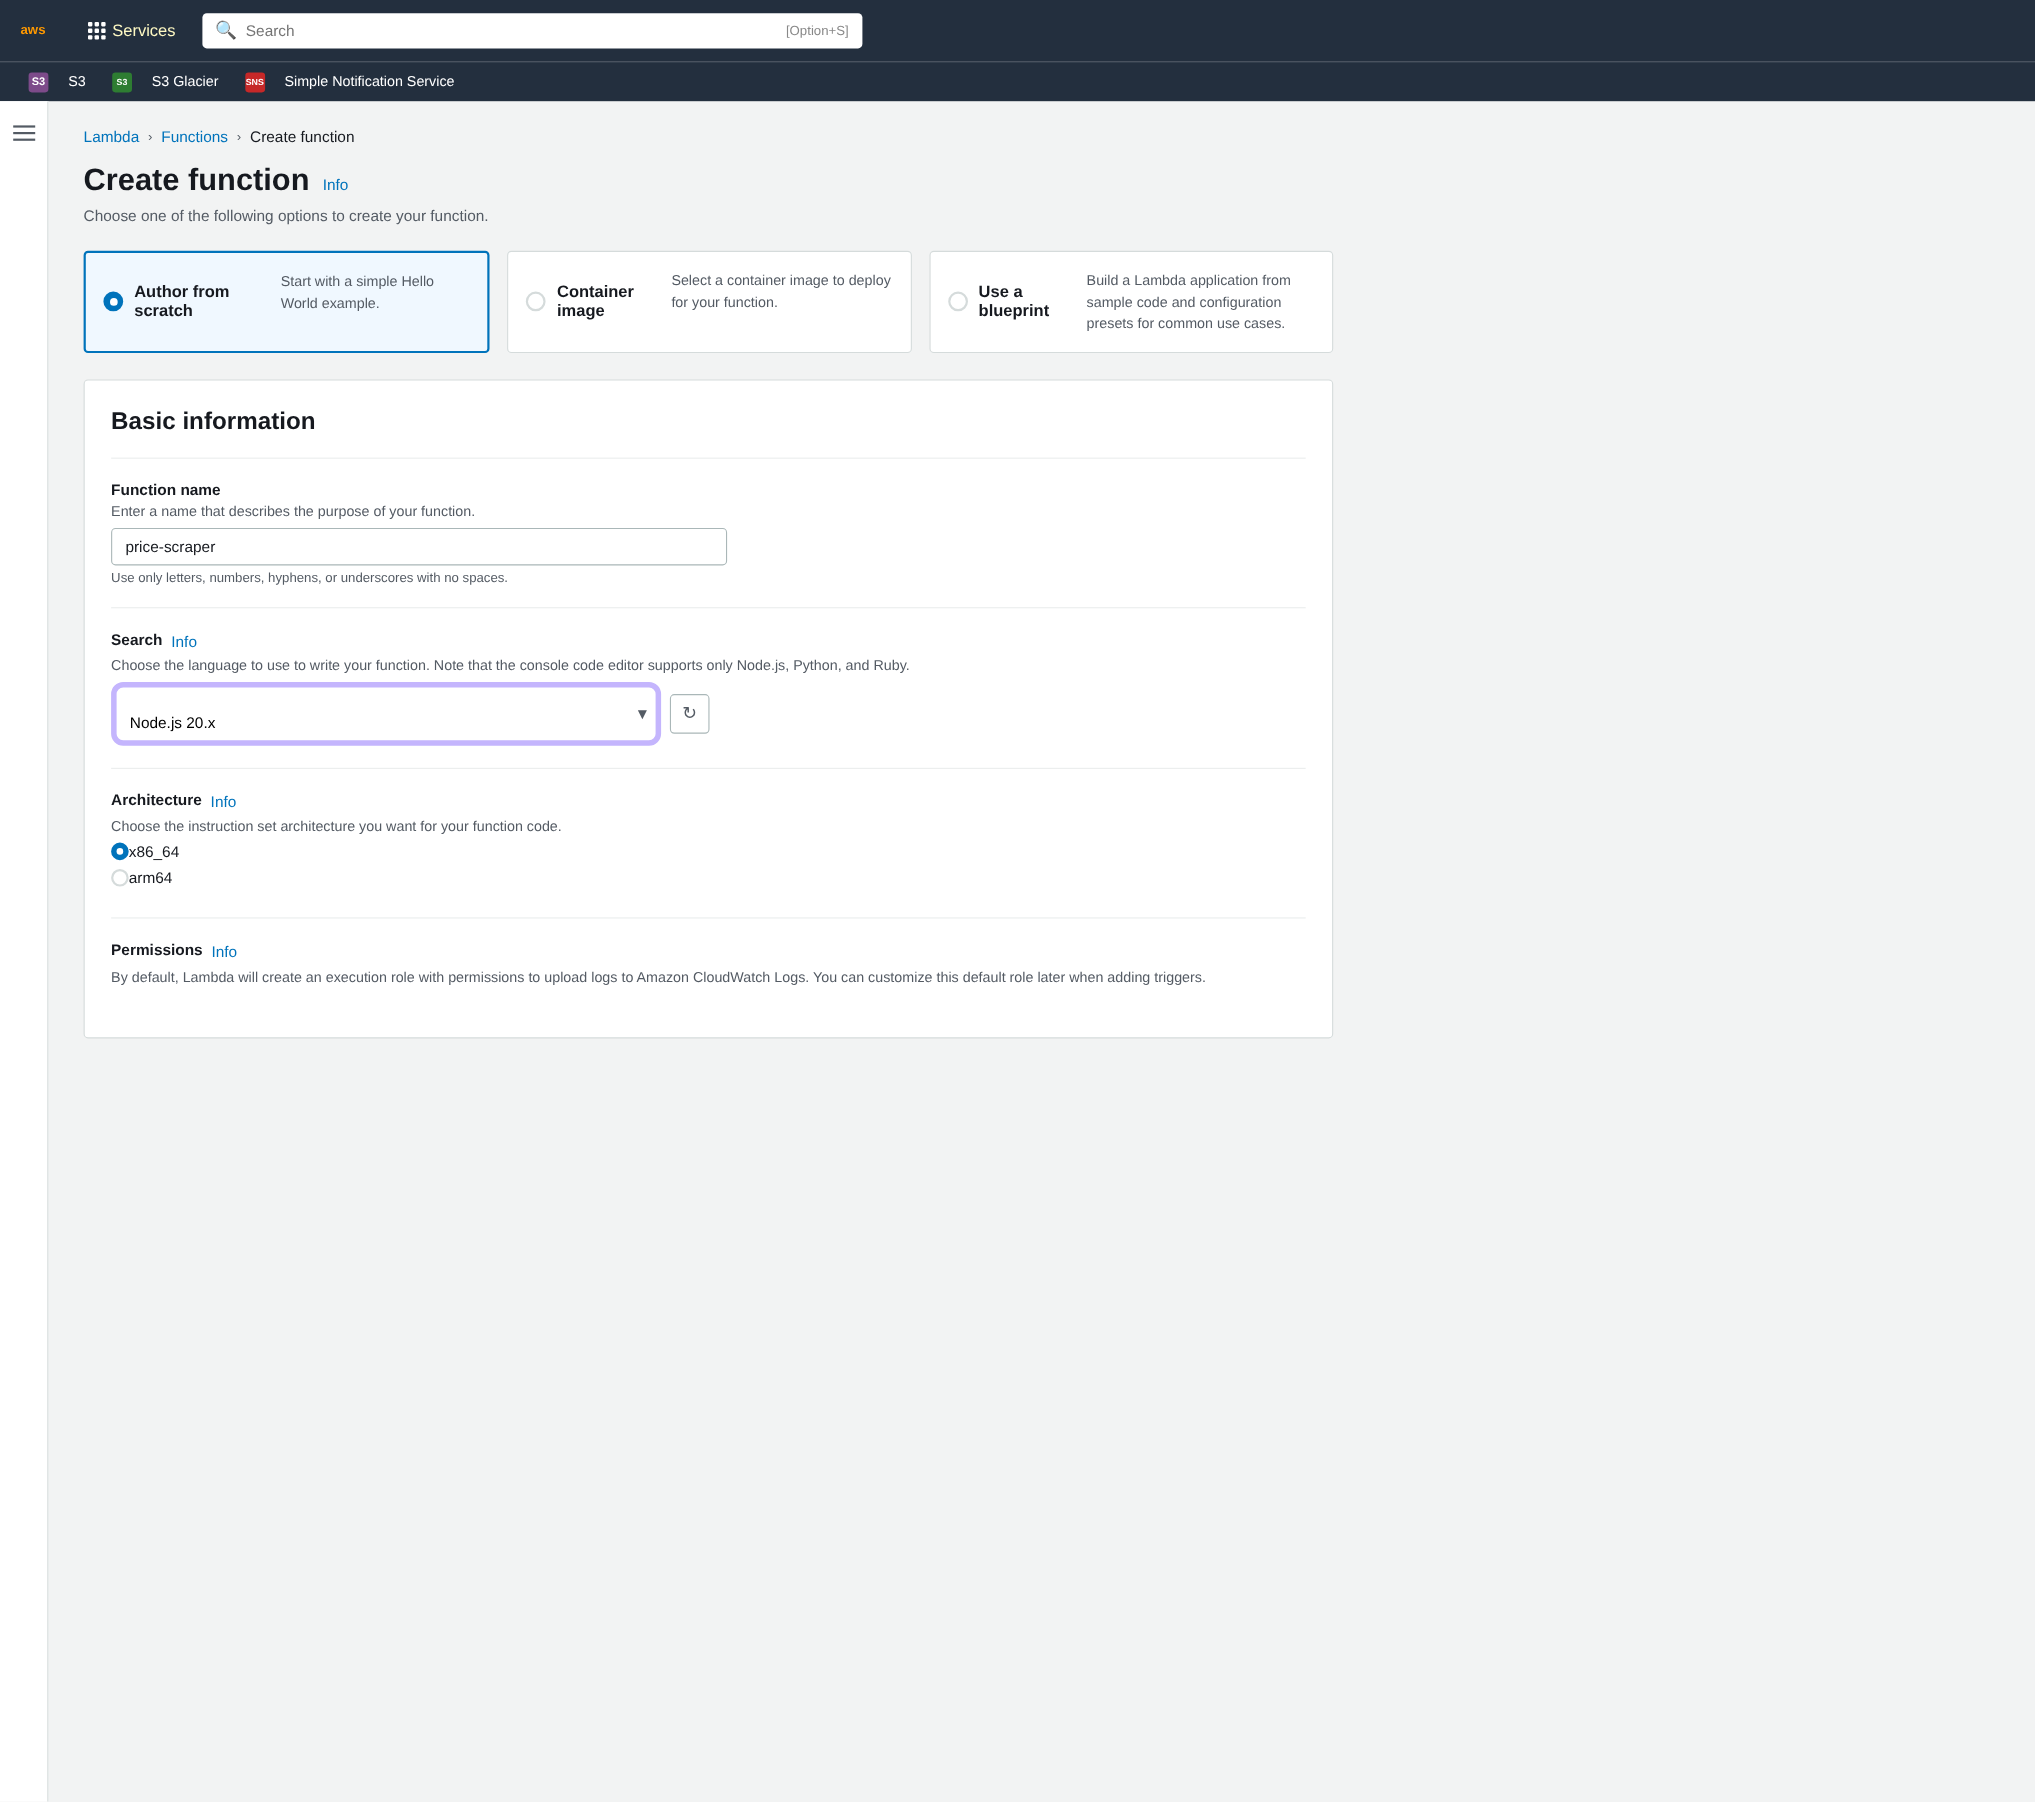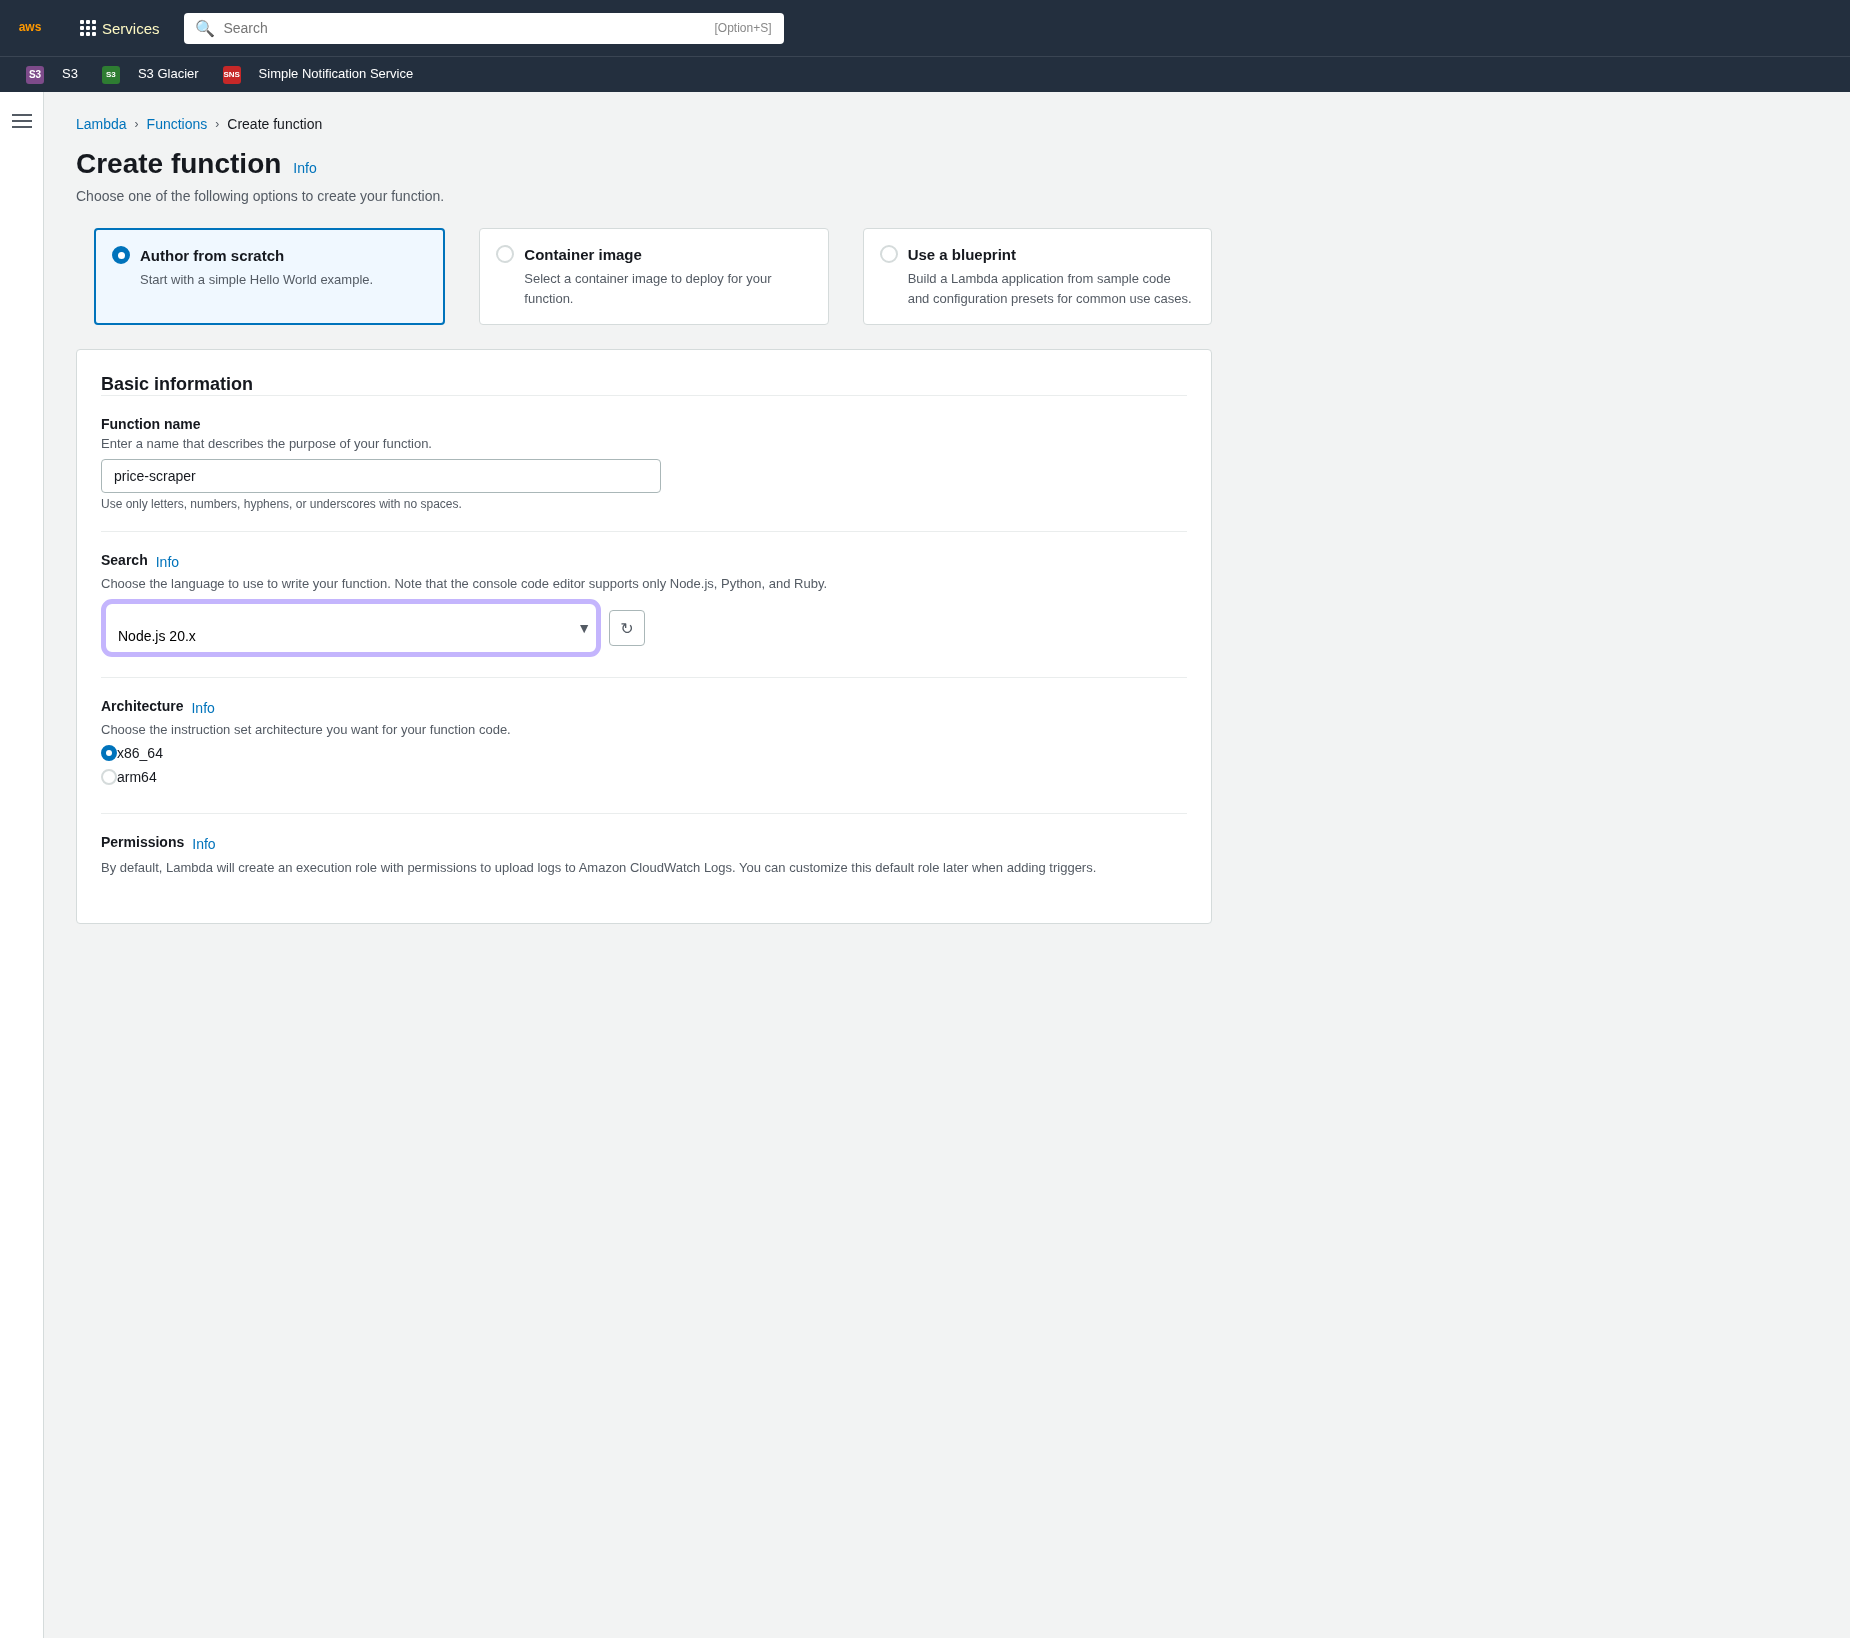--- a/index.html
+++ b/index.html
@@ -185,23 +185,22 @@
       margin-bottom: 24px;
     }
     .option-card {
       flex: 1;
       border: 1px solid #d5dbdb;
       border-radius: 4px;
       padding: 16px;
       cursor: pointer;
       background: #fff;
       display: flex;
-      flex-direction: column;
+      flex-direction: row;
       gap: 6px;
-      margin-left: 18px;
     }
     .option-card.selected {
       border: 2px solid #0073bb;
       background: #f0f8ff;
     }
     .option-header {
       display: flex;
       align-items: center;
       gap: 10px;
     }
@@ -237,22 +236,23 @@
     }
 
     
     .form-section {
       background: #fff;
       border: 1px solid #d5dbdb;
       border-radius: 4px;
       padding: 24px;
     }
     .section-title {
-      font-size: 18px;
+      font-size: 22px;
       font-weight: 700;
+      margin-bottom: 20px;
       color: #16191f;
     }
     .field-group {
       border-top: 1px solid #eaeded;
       padding: 20px 0;
     }
     .field-label {
       font-weight: 700;
       font-size: 14px;
       margin-bottom: 4px;

